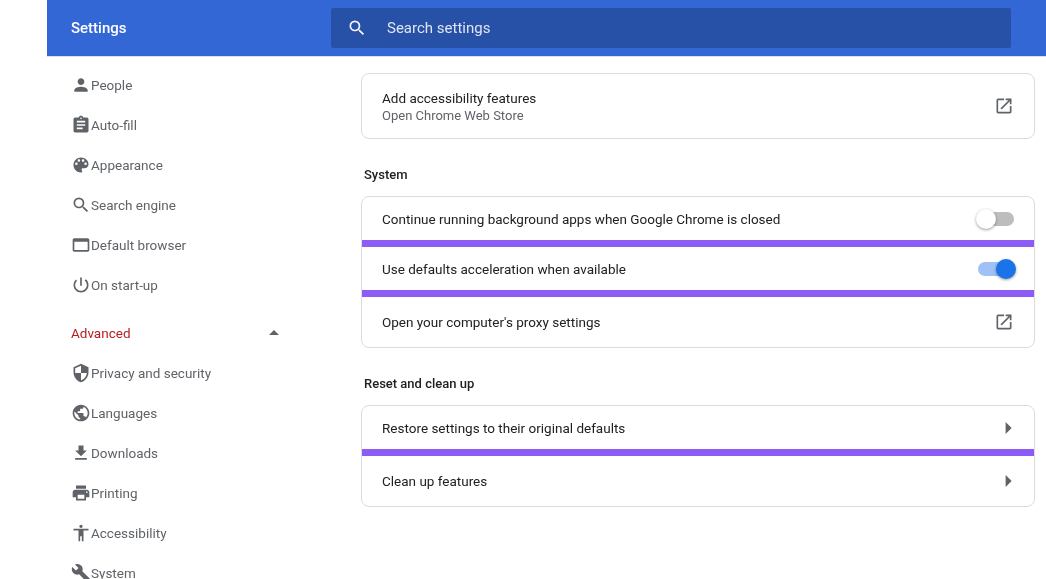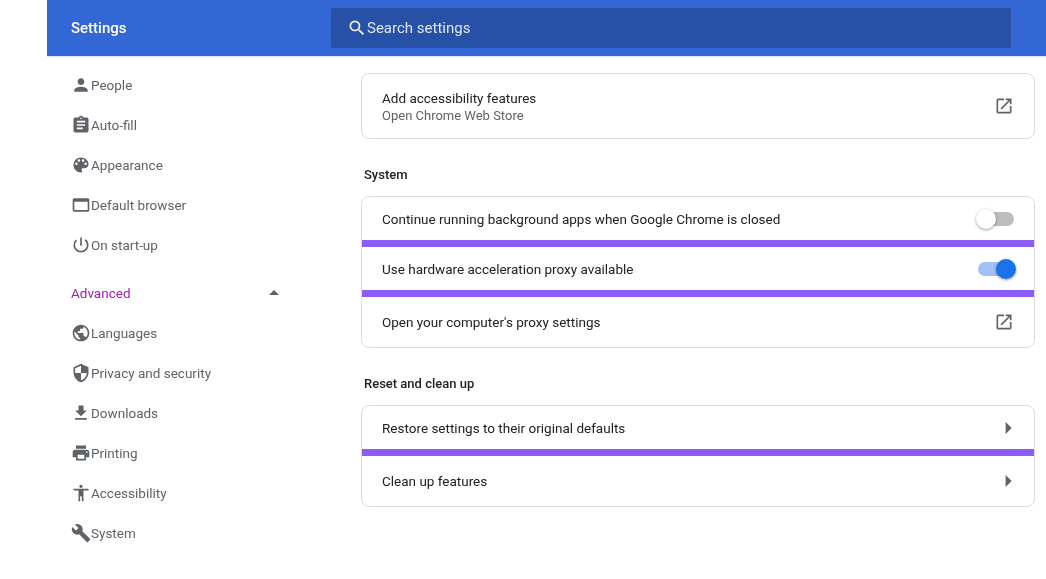--- a/index.html
+++ b/index.html
@@ -1,32 +1,32 @@
 <!DOCTYPE html>
 <html><head>
   <meta charset="utf-8">
   <style>
     * { margin: 0; padding: 0; box-sizing: border-box; font-family: Roboto, Arial, sans-serif; }
     body { background: #fff; overflow: hidden; }
     .container { display: flex; flex-direction: column; height: 579px; width: 1046px; margin-left: 47px; }
     .header { height: 56px; background: #3367d6; display: flex; align-items: center; padding: 0 24px; flex-shrink: 0; }
     .header-title { color: #fff; font-size: 15px; font-weight: 500; width: 260px; }
-    .search-box { flex: 1; max-width: 680px; height: 40px; background: rgba(0,0,0,0.22); border-radius: 2px; display: flex; align-items: center; padding: 0 16px; }
+    .search-box { flex: 1; max-width: 680px; height: 40px; background: rgba(0,0,0,0.22); border-radius: 2px; display: flex; align-items: center; padding: 0 16px; gap: 20px; }
     .search-box svg { fill: rgba(255,255,255,0.95); width: 20px; height: 20px; flex-shrink: 0; }
     .search-input { background: none; border: none; color: #fff; font-size: 15px; width: 100%; outline: none; }
     .search-input::placeholder { color: rgba(255,255,255,0.85); }
     .body { flex: 1; display: flex; overflow: hidden; border-top: 1px solid #e0e0e0; }
     .sidebar { width: 256px; overflow-y: auto; padding-top: 8px; }
     .sidebar::-webkit-scrollbar { width: 12px; }
     .sidebar::-webkit-scrollbar-thumb { background: #c1c1c1; border-radius: 0; }
     .sidebar::-webkit-scrollbar-track { background: #f1f1f1; }
     .nav-item { display: flex; align-items: center; height: 40px; padding: 0 24px; cursor: pointer; color: #5f6368; font-size: 13.5px; }
     .nav-item .icon { width: 20px; height: 20px; display: flex; align-items: center; justify-content: center; }
     .nav-item svg { fill: #5f6368; width: 20px; height: 20px; }
-    .nav-section { display: flex; align-items: center; justify-content: space-between; height: 40px; padding: 0 24px; cursor: pointer; color: #a21caf; font-size: 13.5px; margin-top: 8px; }
+    .nav-section { display: flex; align-items: center; justify-content: space-between; height: 40px; padding: 0 24px; cursor: pointer; color: #b91c1c; font-size: 13.5px; margin-top: 8px; }
     .nav-section svg { fill: #5f6368; width: 10px; height: 10px; }
     .main { flex: 1; overflow-y: auto; background: #fff; padding: 16px 0 60px; }
     .main::-webkit-scrollbar { width: 12px; }
     .main::-webkit-scrollbar-thumb { background: #c1c1c1; }
     .main::-webkit-scrollbar-track { background: #f1f1f1; }
     .content { max-width: 680px; margin: 0 auto; padding: 0 3px; }
     .card { background: #fff; border: 1px solid #dadce0; border-radius: 8px; overflow: hidden; }
     .section-title { font-size: 13px; color: #202124; font-weight: 500; margin: 28px 0 14px 3px; }
     .row { display: flex; align-items: center; padding: 0 20px; min-height: 64px; border-bottom: 7px solid #8b5cf6; }
     .row:last-child { border-bottom: none; }
@@ -77,20 +77,28 @@
         <span class="icon">
             <svg viewBox="0 0 24 24">
               <path d="M12 3c-4.97 0-9 4.03-9 9s4.03 9 9 9c.83 0 1.5-.67 1.5-1.5 0-.39-.15-.74-.39-1.01-.23-.26-.38-.61-.38-.99 0-.83.67-1.5 1.5-1.5H16c2.76 0 5-2.24 5-5 0-4.42-4.03-8-9-8zm-5.5 9c-.83 0-1.5-.67-1.5-1.5S5.67 9 6.5 9 8 9.67 8 10.5 7.33 12 6.5 12zm3-4C8.67 8 8 7.33 8 6.5S8.67 5 9.5 5s1.5.67 1.5 1.5S10.33 8 9.5 8zm5 0c-.83 0-1.5-.67-1.5-1.5S13.67 5 14.5 5s1.5.67 1.5 1.5S15.33 8 14.5 8zm3 4c-.83 0-1.5-.67-1.5-1.5S16.67 9 17.5 9s1.5.67 1.5 1.5-.67 1.5-1.5 1.5z"></path>
             </svg>
           </span>
         <span>Appearance</span>
       </div>
       <div class="nav-item">
         <span class="icon">
             <svg viewBox="0 0 24 24">
+              <path d="M15.5 14h-.79l-.28-.27A6.471 6.471 0 0016 9.5 6.5 6.5 0 109.5 16c1.61 0 3.09-.59 4.23-1.57l.27.28v.79l5 4.99L20.49 19l-4.99-5zm-6 0C7.01 14 5 11.99 5 9.5S7.01 5 9.5 5 14 7.01 14 9.5 11.99 14 9.5 14z"></path>
+            </svg>
+          </span>
+        <span>Search engine</span>
+      </div>
+      <div class="nav-item">
+        <span class="icon">
+            <svg viewBox="0 0 24 24">
               <path d="M20 4H4c-1.1 0-2 .9-2 2v12c0 1.1.9 2 2 2h16c1.1 0 2-.9 2-2V6c0-1.1-.9-2-2-2zm0 14H4V8h16v10z"></path>
             </svg>
           </span>
         <span>Default browser</span>
       </div>
       <div class="nav-item">
         <span class="icon">
             <svg viewBox="0 0 24 24">
               <path d="M13 3h-2v10h2V3zm4.83 2.17l-1.42 1.42A6.92 6.92 0 0119 12c0 3.87-3.13 7-7 7s-7-3.13-7-7c0-2.02.86-3.84 2.23-5.12L5.82 5.46A8.93 8.93 0 003 12c0 4.97 4.03 9 9 9s9-4.03 9-9c0-2.55-1.06-4.85-2.76-6.49z"></path>
             </svg>
@@ -99,32 +107,32 @@
       </div>
       <div class="nav-section">
         <span>Advanced</span>
         <svg viewBox="0 0 10 10">
             <path d="M0 7l5-5 5 5z"></path>
           </svg>
       </div>
       <div class="nav-item">
         <span class="icon">
             <svg viewBox="0 0 24 24">
+              <path d="M12 1L3 5v6c0 5.55 3.84 10.74 9 12 5.16-1.26 9-6.45 9-12V5l-9-4zm0 10.99h7c-.53 4.12-3.28 7.79-7 8.94V12H5V6.3l7-3.11v8.8z"></path>
+            </svg>
+          </span>
+        <span>Privacy and security</span>
+      </div>
+      <div class="nav-item">
+        <span class="icon">
+            <svg viewBox="0 0 24 24">
               <path d="M12 2C6.48 2 2 6.48 2 12s4.48 10 10 10 10-4.48 10-10S17.52 2 12 2zm-1 17.93c-3.95-.49-7-3.85-7-7.93 0-.62.08-1.21.21-1.79L9 15v1c0 1.1.9 2 2 2v1.93zm6.9-2.54c-.26-.81-1-1.39-1.9-1.39h-1v-3c0-.55-.45-1-1-1H8v-2h2c.55 0 1-.45 1-1V7h2c1.1 0 2-.9 2-2v-.41c2.93 1.19 5 4.06 5 7.41 0 2.08-.8 3.97-2.1 5.39z"></path>
             </svg>
           </span>
         <span>Languages</span>
-      </div>
-      <div class="nav-item">
-        <span class="icon">
-            <svg viewBox="0 0 24 24">
-              <path d="M12 1L3 5v6c0 5.55 3.84 10.74 9 12 5.16-1.26 9-6.45 9-12V5l-9-4zm0 10.99h7c-.53 4.12-3.28 7.79-7 8.94V12H5V6.3l7-3.11v8.8z"></path>
-            </svg>
-          </span>
-        <span>Privacy and security</span>
       </div>
       <div class="nav-item">
         <span class="icon">
             <svg viewBox="0 0 24 24">
               <path d="M19 9h-4V3H9v6H5l7 7 7-7zM5 18v2h14v-2H5z"></path>
             </svg>
           </span>
         <span>Downloads</span>
       </div>
       <div class="nav-item">
@@ -171,21 +179,21 @@
           <div class="row" style="min-height:50px">
             <div class="row-text">
                 <div class="row-title">Continue running background apps when Google Chrome is closed</div>
               </div>
             <div class="toggle off">
                 <div class="toggle-knob"></div>
               </div>
           </div>
           <div class="row" style="min-height:50px">
             <div class="row-text">
-                <div class="row-title">Use hardware acceleration proxy available</div>
+                <div class="row-title">Use defaults acceleration when available</div>
               </div>
             <div class="toggle on">
                 <div class="toggle-knob"></div>
               </div>
           </div>
           <div class="row" style="min-height:50px">
             <div class="row-text">
                 <div class="row-title">Open your computer's proxy settings</div>
               </div>
             <svg class="ext-icon" viewBox="0 0 24 24">

